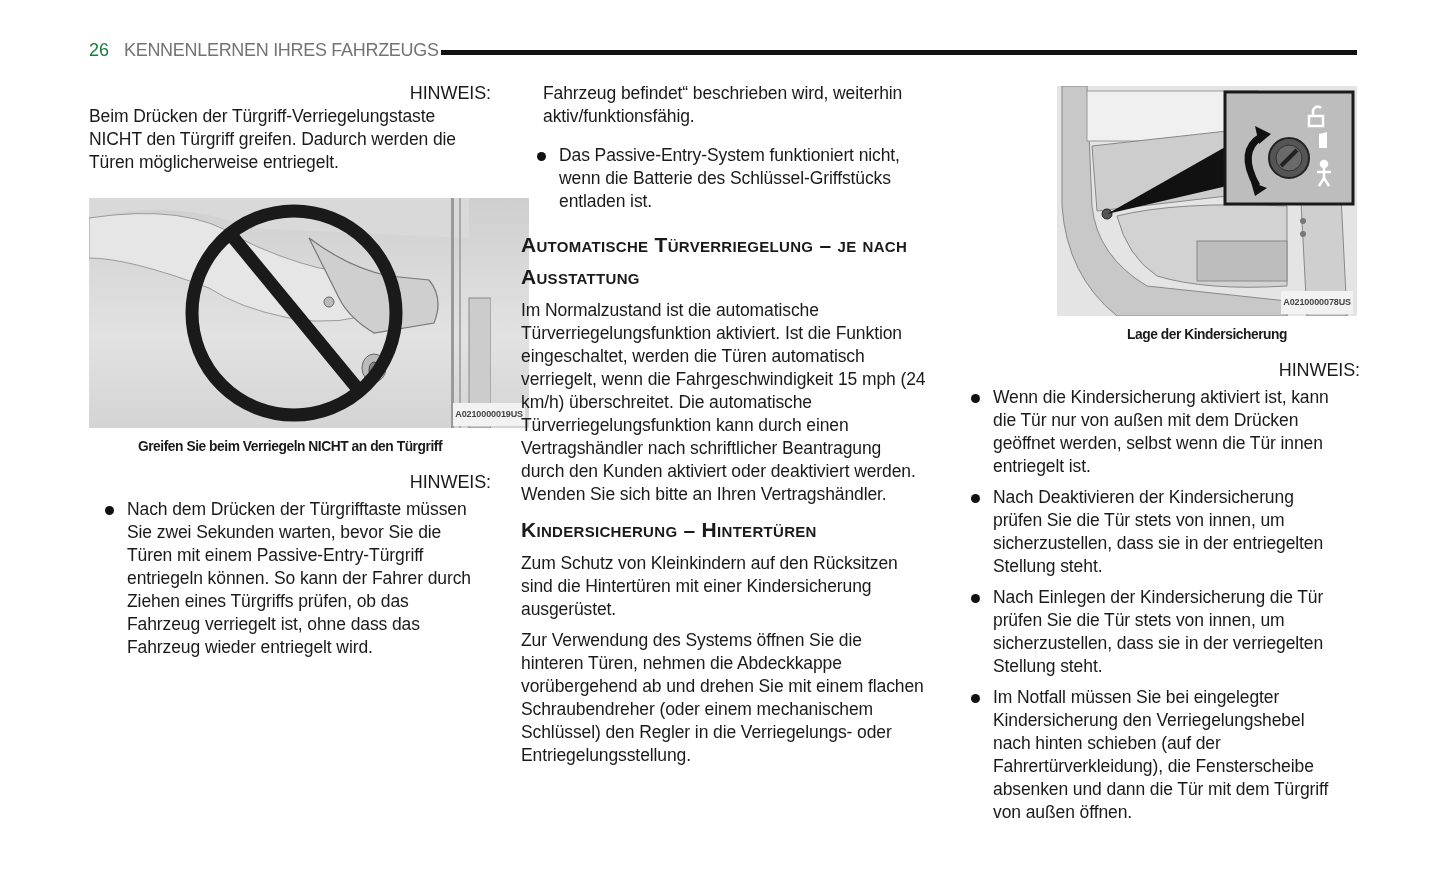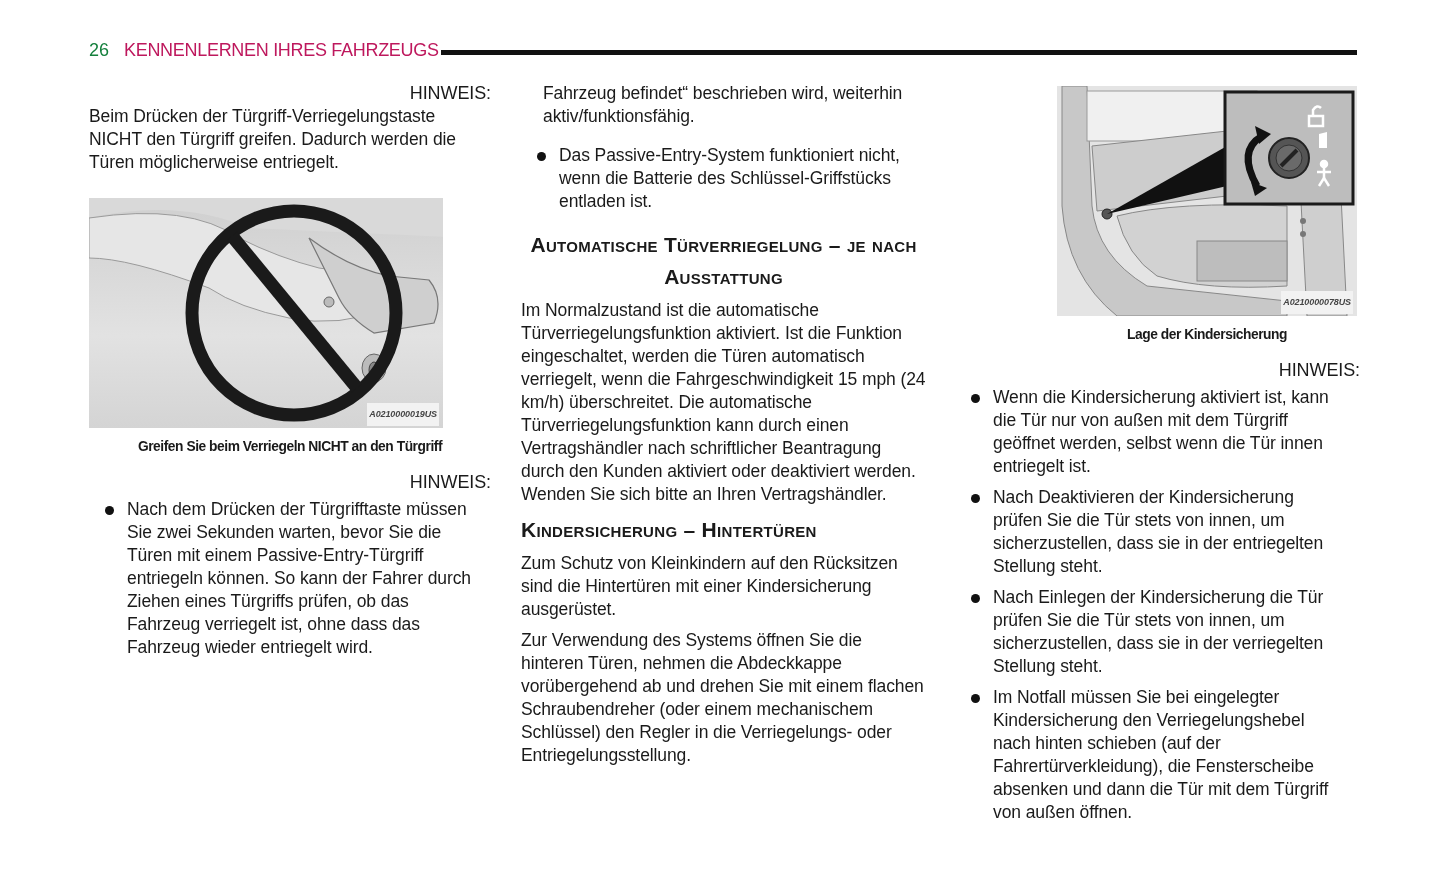--- a/index.html
+++ b/index.html
@@ -1,50 +1,50 @@
 <!DOCTYPE html>
 <html><head>
 <meta charset="utf-8">
 <style>
   html, body { margin: 0; padding: 0; background: #ffffff; }
   body { width: 1445px; height: 874px; position: relative; overflow: hidden;
          font-family: "Liberation Sans", sans-serif; color: #1a1a1a; }
   .header { position: absolute; left: 89px; top: 38px; width: 1268px; height: 24px; }
   .page-num { position: absolute; left: 0; top: 2px; font-size: 18px; color: #15803d; }
-  .chapter { position: absolute; left: 35px; top: 2px; font-size: 18px; color: #be185d; letter-spacing: -0.3px; }
+  .chapter { position: absolute; left: 35px; top: 2px; font-size: 18px; color: #737373; letter-spacing: -0.3px; }
   .rule { position: absolute; left: 352px; top: 12px; width: 916px; height: 5px; background: #111; }
   .col { position: absolute; top: 82px; font-size: 17.5px; line-height: 23px; letter-spacing: -0.1px; }
   .col1 { left: 89px; width: 402px; }
   .col2 { left: 521px; width: 405px; }
   .col3 { left: 955px; width: 405px; }
   .hinweis { font-size: 18px; margin: 0; text-align: right; }
   p { margin: 0; }
   ul { list-style: none; margin: 16px; padding: 0; }
   li { position: relative; padding-left: 22px; margin-bottom: 8px; }
   li .dot { position: absolute; left: 0; top: 8px; width: 9px; height: 9px; border-radius: 50%; background: #111; }
-  .figure { position: relative; background: #d6d6d6; overflow: hidden; font-style: italic; }
+  .figure { position: relative; background: #d6d6d6; overflow: hidden; }
   .fig-code { position: absolute; right: 4px; bottom: 2px; font-size: 9px; font-weight: bold; color: #444; background: #f2f2f2; padding: 0 2px; }
   .caption { font-family: "Liberation Sans", sans-serif; font-weight: bold; font-size: 15px; text-align: center; letter-spacing: -0.5px; transform: scaleX(0.92); }
   .section-title { font-weight: bold; font-size: 21px; line-height: 32px; margin: 0; letter-spacing: 0.3px; font-variant: small-caps; }
   .para { margin-bottom: 8px; }
 </style>
 </head>
 <body>
 
 <div class="header">
   <span class="page-num">26</span>
   <span class="chapter">KENNENLERNEN IHRES FAHRZEUGS</span>
   <div class="rule"></div>
 </div>
 
 <div class="col col1">
   <p class="hinweis">HINWEIS:</p>
   <p style="width:380px;">Beim Drücken der Türgriff-Verriegelungstaste NICHT den Türgriff greifen. Dadurch werden die Türen möglicherweise entriegelt.</p>
 
-  <div class="figure" style="margin-top:24px;width:354px;height:230px;background:linear-gradient(180deg,#cfcfcf 0%,#e2e2e2 60%,#d4d4d4 100%);">
+  <div class="figure" style="margin-top:24px;width:440px;height:230px;background:linear-gradient(180deg,#cfcfcf 0%,#e2e2e2 60%,#d4d4d4 100%);">
     <svg width="402" height="230" viewBox="0 0 402 230">
       <path d="M0 20 Q90 0 160 30 L380 40 L380 0 L0 0 Z" fill="#d9d9d9"></path>
       <path d="M0 20 Q100 5 150 40 Q190 60 230 70 L300 80 Q320 90 300 110 Q250 130 200 120 Q150 110 120 90 Q40 60 0 60 Z" fill="#e6e6e6" stroke="#9a9a9a" stroke-width="1"></path>
       <path d="M220 40 Q260 70 300 78 L340 82 Q355 100 345 125 L285 135 Q260 120 250 100 Z" fill="#cfcfcf" stroke="#777" stroke-width="1.2"></path>
       <circle cx="240" cy="104" r="5" fill="#bbb" stroke="#666"></circle>
       <ellipse cx="285" cy="170" rx="12" ry="14" fill="#bbb" stroke="#666"></ellipse>
       <ellipse cx="285" cy="172" rx="5" ry="8" fill="#888" stroke="#444"></ellipse>
       <rect x="362" y="0" width="3" height="230" fill="#999"></rect>
       <rect x="370" y="0" width="2" height="230" fill="#aaa"></rect>
       <rect x="380" y="100" width="22" height="130" fill="#ccc" stroke="#888"></rect>
@@ -59,21 +59,21 @@
   <ul style="margin-top:4px;">
     <li><span class="dot"></span><span>Nach dem Drücken der Türgrifftaste müssen Sie zwei Sekunden warten, bevor Sie die Türen mit einem Passive-Entry-Türgriff entriegeln können. So kann der Fahrer durch Ziehen eines Türgriffs prüfen, ob das Fahrzeug verriegelt ist, ohne dass das Fahrzeug wieder entriegelt wird.</span></li>
   </ul>
 </div>
 
 <div class="col col2">
   <p style="padding-left:22px;">Fahrzeug befindet“ beschrieben wird, weiterhin aktiv/funktionsfähig.</p>
   <ul>
     <li><span class="dot"></span><span>Das Passive-Entry-System funktioniert nicht, wenn die Batterie des Schlüssel-Griffstücks entladen ist.</span></li>
   </ul>
-  <h2 class="section-title" style="margin-top:2px;text-align:center;">Automatische Türverriegelung – je nach Ausstattung</h2>
+  <h2 class="section-title" style="margin-top:2px;">Automatische Türverriegelung – je nach Ausstattung</h2>
   <p class="para" style="margin-top:6px;">Im Normalzustand ist die automatische Türverriegelungsfunktion aktiviert. Ist die Funktion eingeschaltet, werden die Türen automatisch verriegelt, wenn die Fahrgeschwindigkeit 15 mph (24 km/h) überschreitet. Die automatische Türverriegelungsfunktion kann durch einen Vertragshändler nach schriftlicher Beantragung durch den Kunden aktiviert oder deaktiviert werden. Wenden Sie sich bitte an Ihren Vertragshändler.</p>
   <h2 class="section-title" style="margin-top:6px;">Kindersicherung – Hintertüren</h2>
   <p class="para" style="margin-top:6px;">Zum Schutz von Kleinkindern auf den Rücksitzen sind die Hintertüren mit einer Kindersicherung ausgerüstet.</p>
   <p class="para">Zur Verwendung des Systems öffnen Sie die hinteren Türen, nehmen die Abdeckkappe vorübergehend ab und drehen Sie mit einem flachen Schraubendreher (oder einem mechanischem Schlüssel) den Regler in die Verriegelungs- oder Entriegelungsstellung.</p>
 </div>
 
 <div class="col col3">
   <div class="figure" style="margin-left:102px;margin-top:4px;width:300px;height:230px;background:#e4e4e4;">
     <svg width="300" height="230" viewBox="0 0 300 230">
       <path d="M5 0 L30 0 L35 120 Q40 170 90 200 L230 215 L230 230 L60 230 Q10 190 5 120 Z" fill="#c8c8c8" stroke="#888"></path>
@@ -102,18 +102,18 @@
         <line x1="267" y1="92" x2="262" y2="100"></line>
         <line x1="267" y1="92" x2="272" y2="100"></line>
       </g>
     </svg>
     <span class="fig-code">A0210000078US</span>
   </div>
   <div class="caption" style="margin-left:102px;width:300px;margin-top:6px;">Lage der Kindersicherung</div>
 
   <p class="hinweis" style="margin-top:14px;">HINWEIS:</p>
   <ul style="margin-top:4px;">
-    <li><span class="dot"></span><span>Wenn die Kindersicherung aktiviert ist, kann die Tür nur von außen mit dem Türgriff geöffnet werden, selbst wenn die Tür innen entriegelt ist.</span></li>
+    <li><span class="dot"></span><span>Wenn die Kindersicherung aktiviert ist, kann die Tür nur von außen mit dem Drücken geöffnet werden, selbst wenn die Tür innen entriegelt ist.</span></li>
     <li><span class="dot"></span><span>Nach Deaktivieren der Kindersicherung prüfen Sie die Tür stets von innen, um sicherzustellen, dass sie in der entriegelten Stellung steht.</span></li>
     <li><span class="dot"></span><span>Nach Einlegen der Kindersicherung die Tür prüfen Sie die Tür stets von innen, um sicherzustellen, dass sie in der verriegelten Stellung steht.</span></li>
     <li><span class="dot"></span><span>Im Notfall müssen Sie bei eingelegter Kindersicherung den Verriegelungshebel nach hinten schieben (auf der Fahrertürverkleidung), die Fensterscheibe absenken und dann die Tür mit dem Türgriff von außen öffnen.</span></li>
   </ul>
 </div>
 
 </body></html>

